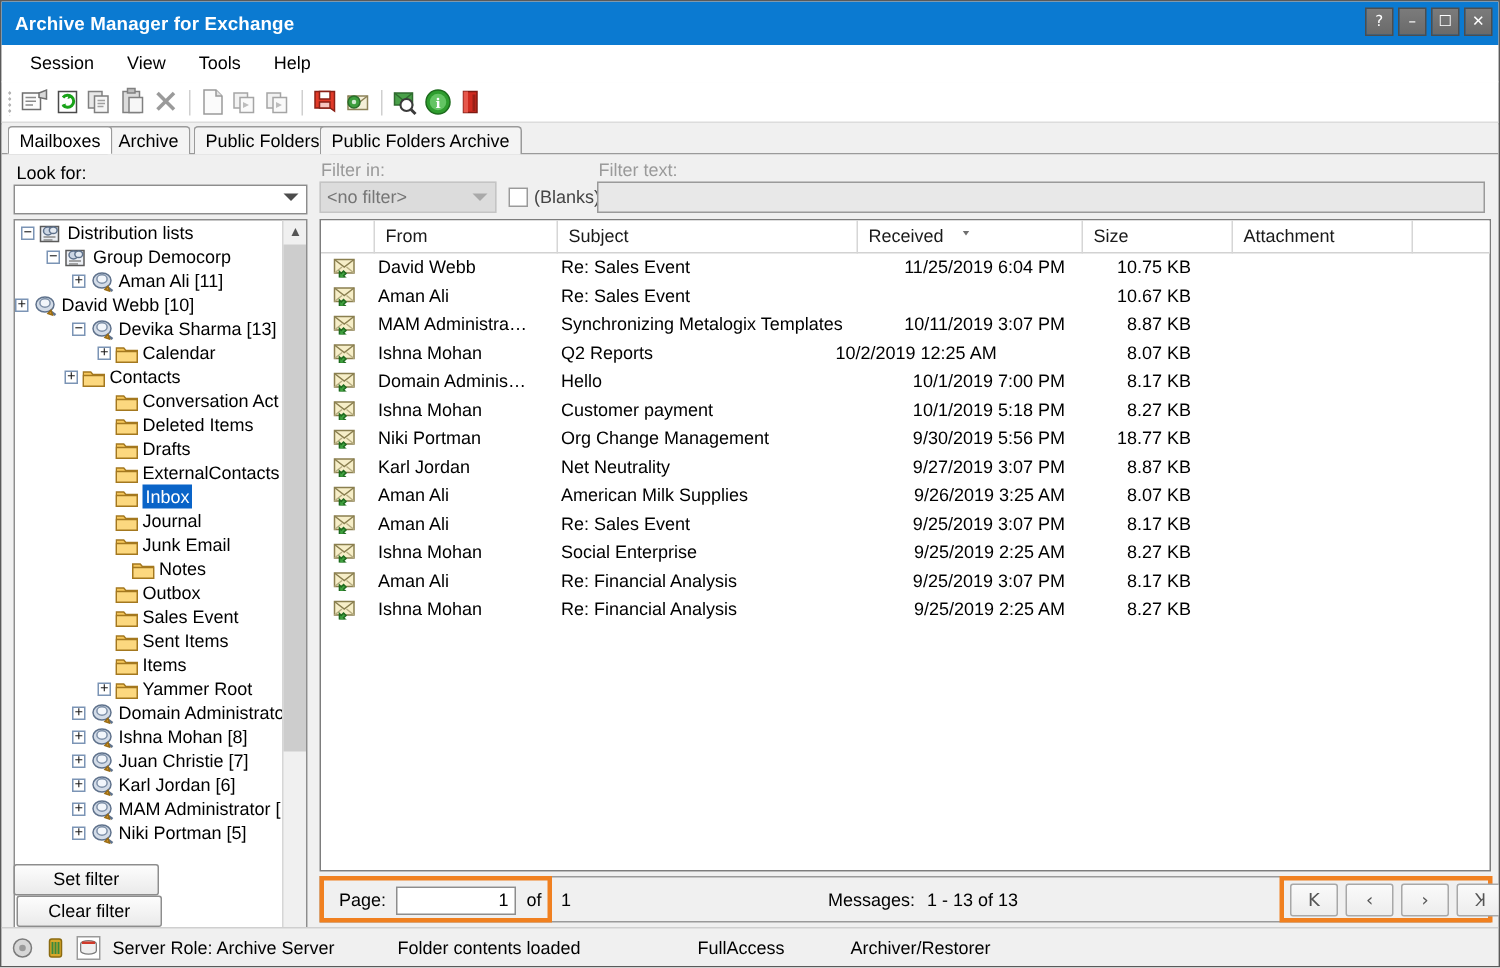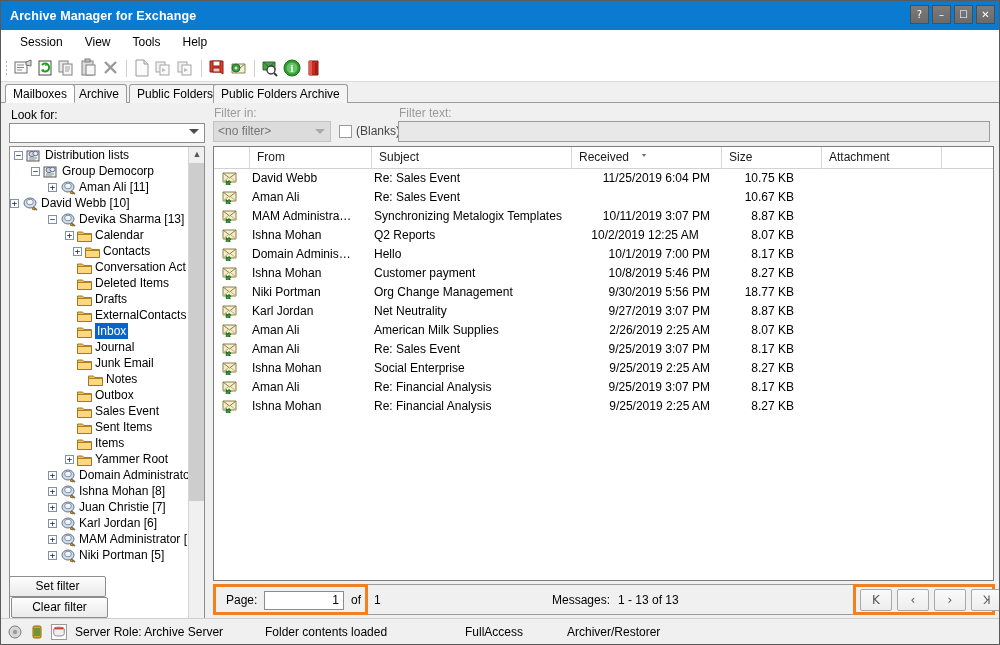--- a/index.html
+++ b/index.html
@@ -377,21 +377,21 @@
           <div class="trow" style="padding-left: 38px;"><span class="exp">−</span><span class="ico"><svg width="16" height="14" viewBox="0 0 16 14">
                 <ellipse cx="8" cy="6" rx="6" ry="5" fill="#d3dce8" stroke="#5f728c"></ellipse>
                 <ellipse cx="8" cy="5" rx="3.4" ry="2.8" fill="#f2f6fb" stroke="#7e90a8"></ellipse>
                 <path d="M11 10 l4 3" stroke="#5f728c" stroke-width="1.6" fill="none"></path>
                 <path d="M10 12 l3 1 l-1 -3 z" fill="#e0a030" stroke="#9a6c14"></path>
               </svg></span><span class="lbl">Devika Sharma [13]</span></div>
           <div class="trow" style="padding-left: 55px;"><span class="exp">+</span><span class="ico folder-ico"><svg width="15" height="12" viewBox="0 0 15 12">
                 <path d="M0.5 2 h5 l1.4 1.6 h7.6 v7.9 h-14 z" fill="#f6c75c" stroke="#a4781f"></path>
                 <path d="M0.5 4.4 h14 v7.1 h-14 z" fill="#fcd87f" stroke="#a4781f"></path>
               </svg></span><span class="lbl">Calendar</span></div>
-          <div class="trow" style="padding-left: 63px;"><span class="exp">+</span><span class="ico folder-ico"><svg width="15" height="12" viewBox="0 0 15 12">
+          <div class="trow" style="padding-left: 33px;"><span class="exp">+</span><span class="ico folder-ico"><svg width="15" height="12" viewBox="0 0 15 12">
                 <path d="M0.5 2 h5 l1.4 1.6 h7.6 v7.9 h-14 z" fill="#f6c75c" stroke="#a4781f"></path>
                 <path d="M0.5 4.4 h14 v7.1 h-14 z" fill="#fcd87f" stroke="#a4781f"></path>
               </svg></span><span class="lbl">Contacts</span></div>
           <div class="trow" style="padding-left: 55px;"><span class="exp none">&nbsp;</span><span class="ico folder-ico"><svg width="15" height="12" viewBox="0 0 15 12">
                 <path d="M0.5 2 h5 l1.4 1.6 h7.6 v7.9 h-14 z" fill="#f6c75c" stroke="#a4781f"></path>
                 <path d="M0.5 4.4 h14 v7.1 h-14 z" fill="#fcd87f" stroke="#a4781f"></path>
               </svg></span><span class="lbl">Conversation Act</span></div>
           <div class="trow" style="padding-left: 55px;"><span class="exp none">&nbsp;</span><span class="ico folder-ico"><svg width="15" height="12" viewBox="0 0 15 12">
                 <path d="M0.5 2 h5 l1.4 1.6 h7.6 v7.9 h-14 z" fill="#f6c75c" stroke="#a4781f"></path>
                 <path d="M0.5 4.4 h14 v7.1 h-14 z" fill="#fcd87f" stroke="#a4781f"></path>
@@ -559,21 +559,21 @@
           </div>
           <div class="grow">
             <span class="gcell" style="left:8px;top:2px;"><svg width="16" height="14" viewBox="0 0 16 14">
                 <path d="M1 2 h13 v9 h-13 z" fill="#f6eec8" stroke="#8a7f4f"></path>
                 <path d="M1 2 l6.5 5 l6.5 -5" fill="none" stroke="#8a7f4f"></path>
                 <path d="M1 11 l5 -4 M14 11 l-5 -4" stroke="#b8ae82" fill="none"></path>
                 <path d="M2 13 l3.2 -3.2 l0 1.7 l2.2 0 l0 2.3 l-2.2 0 l0 1.7 z" fill="#3fa13f" stroke="#1f6b1f" transform="rotate(-45 5 11)"></path>
               </svg></span>
             <span class="gcell" style="left:38px;">Ishna Mohan</span>
             <span class="gcell" style="left:160px;">Q2 Reports</span>
-            <span class="gcell" style="left:362px;width:138px;text-align:center;">10/2/2019 12:25 AM</span>
+            <span class="gcell" style="left:343px;width:138px;text-align:left;">10/2/2019 12:25 AM</span>
             <span class="gcell" style="left:508px;width:72px;text-align:right;">8.07 KB</span>
             <span class="gcell" style="left:610px;"></span>
           </div>
           <div class="grow">
             <span class="gcell" style="left:8px;top:2px;"><svg width="16" height="14" viewBox="0 0 16 14">
                 <path d="M1 2 h13 v9 h-13 z" fill="#f6eec8" stroke="#8a7f4f"></path>
                 <path d="M1 2 l6.5 5 l6.5 -5" fill="none" stroke="#8a7f4f"></path>
                 <path d="M1 11 l5 -4 M14 11 l-5 -4" stroke="#b8ae82" fill="none"></path>
                 <path d="M2 13 l3.2 -3.2 l0 1.7 l2.2 0 l0 2.3 l-2.2 0 l0 1.7 z" fill="#3fa13f" stroke="#1f6b1f" transform="rotate(-45 5 11)"></path>
               </svg></span>
@@ -585,21 +585,21 @@
           </div>
           <div class="grow">
             <span class="gcell" style="left:8px;top:2px;"><svg width="16" height="14" viewBox="0 0 16 14">
                 <path d="M1 2 h13 v9 h-13 z" fill="#f6eec8" stroke="#8a7f4f"></path>
                 <path d="M1 2 l6.5 5 l6.5 -5" fill="none" stroke="#8a7f4f"></path>
                 <path d="M1 11 l5 -4 M14 11 l-5 -4" stroke="#b8ae82" fill="none"></path>
                 <path d="M2 13 l3.2 -3.2 l0 1.7 l2.2 0 l0 2.3 l-2.2 0 l0 1.7 z" fill="#3fa13f" stroke="#1f6b1f" transform="rotate(-45 5 11)"></path>
               </svg></span>
             <span class="gcell" style="left:38px;">Ishna Mohan</span>
             <span class="gcell" style="left:160px;">Customer payment</span>
-            <span class="gcell" style="left:358px;width:138px;text-align:right;">10/8/2019 5:46 PM</span>
+            <span class="gcell" style="left:358px;width:138px;text-align:right;">10/1/2019 5:18 PM</span>
             <span class="gcell" style="left:508px;width:72px;text-align:right;">8.27 KB</span>
             <span class="gcell" style="left:610px;"></span>
           </div>
           <div class="grow">
             <span class="gcell" style="left:8px;top:2px;"><svg width="16" height="14" viewBox="0 0 16 14">
                 <path d="M1 2 h13 v9 h-13 z" fill="#f6eec8" stroke="#8a7f4f"></path>
                 <path d="M1 2 l6.5 5 l6.5 -5" fill="none" stroke="#8a7f4f"></path>
                 <path d="M1 11 l5 -4 M14 11 l-5 -4" stroke="#b8ae82" fill="none"></path>
                 <path d="M2 13 l3.2 -3.2 l0 1.7 l2.2 0 l0 2.3 l-2.2 0 l0 1.7 z" fill="#3fa13f" stroke="#1f6b1f" transform="rotate(-45 5 11)"></path>
               </svg></span>
@@ -624,21 +624,21 @@
           </div>
           <div class="grow">
             <span class="gcell" style="left:8px;top:2px;"><svg width="16" height="14" viewBox="0 0 16 14">
                 <path d="M1 2 h13 v9 h-13 z" fill="#f6eec8" stroke="#8a7f4f"></path>
                 <path d="M1 2 l6.5 5 l6.5 -5" fill="none" stroke="#8a7f4f"></path>
                 <path d="M1 11 l5 -4 M14 11 l-5 -4" stroke="#b8ae82" fill="none"></path>
                 <path d="M2 13 l3.2 -3.2 l0 1.7 l2.2 0 l0 2.3 l-2.2 0 l0 1.7 z" fill="#3fa13f" stroke="#1f6b1f" transform="rotate(-45 5 11)"></path>
               </svg></span>
             <span class="gcell" style="left:38px;">Aman Ali</span>
             <span class="gcell" style="left:160px;">American Milk Supplies</span>
-            <span class="gcell" style="left:358px;width:138px;text-align:right;">2/26/2019 2:25 AM</span>
+            <span class="gcell" style="left:358px;width:138px;text-align:right;">9/26/2019 3:25 AM</span>
             <span class="gcell" style="left:508px;width:72px;text-align:right;">8.07 KB</span>
             <span class="gcell" style="left:610px;"></span>
           </div>
           <div class="grow">
             <span class="gcell" style="left:8px;top:2px;"><svg width="16" height="14" viewBox="0 0 16 14">
                 <path d="M1 2 h13 v9 h-13 z" fill="#f6eec8" stroke="#8a7f4f"></path>
                 <path d="M1 2 l6.5 5 l6.5 -5" fill="none" stroke="#8a7f4f"></path>
                 <path d="M1 11 l5 -4 M14 11 l-5 -4" stroke="#b8ae82" fill="none"></path>
                 <path d="M2 13 l3.2 -3.2 l0 1.7 l2.2 0 l0 2.3 l-2.2 0 l0 1.7 z" fill="#3fa13f" stroke="#1f6b1f" transform="rotate(-45 5 11)"></path>
               </svg></span>

